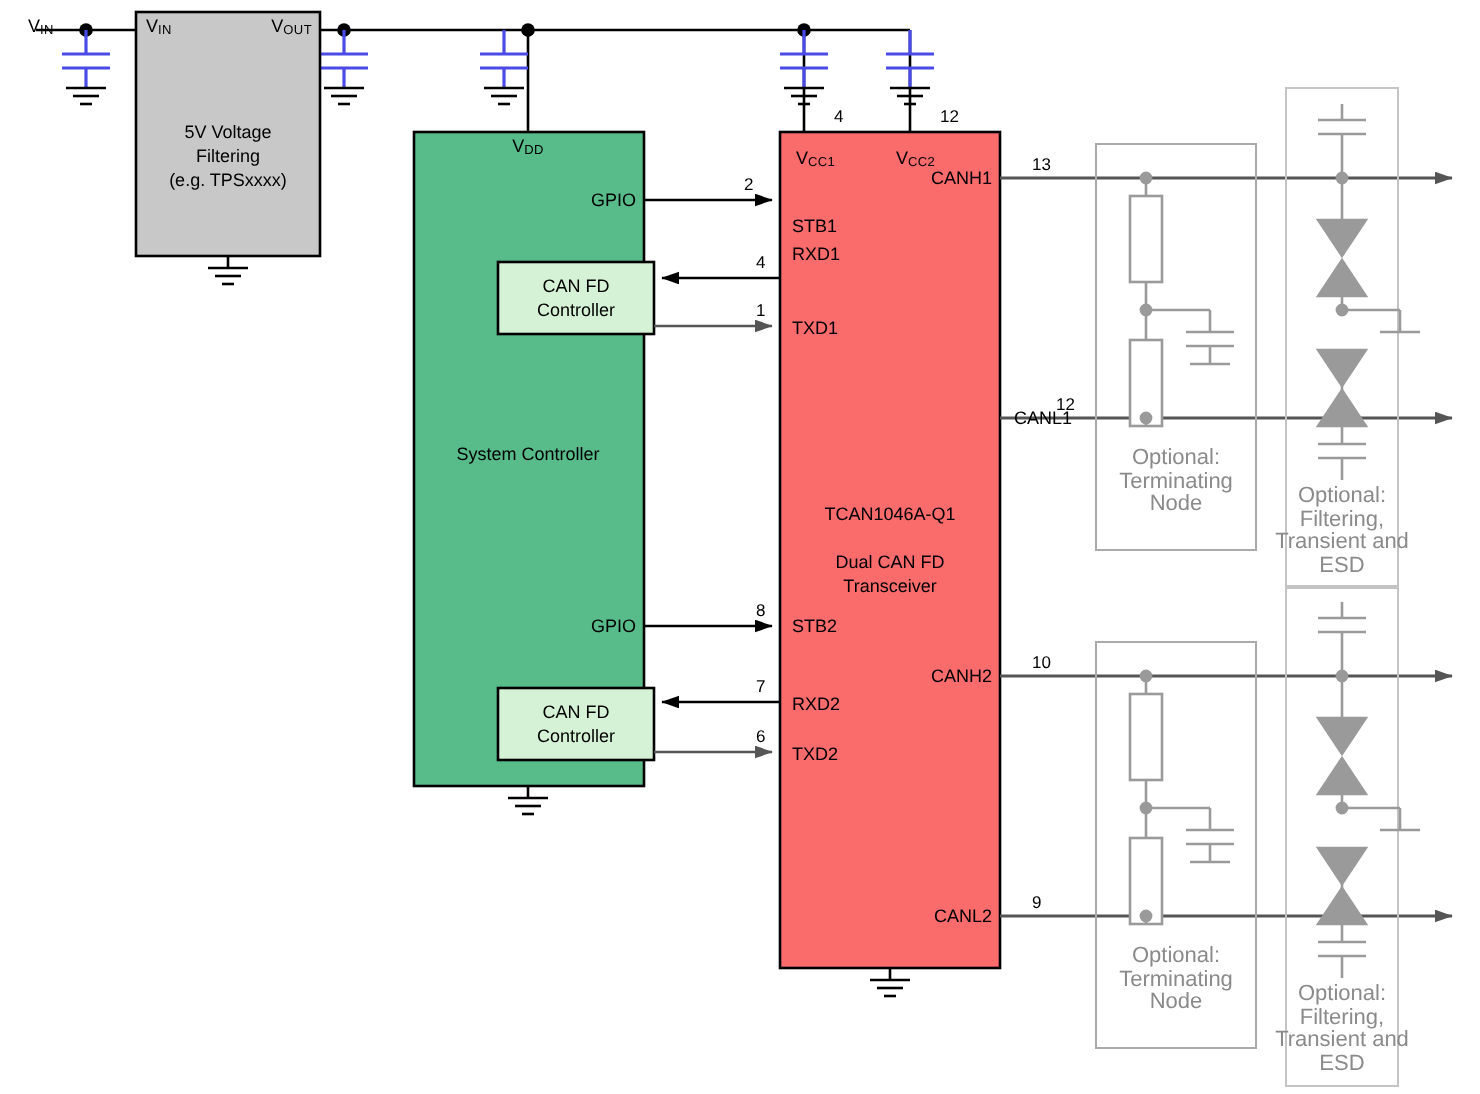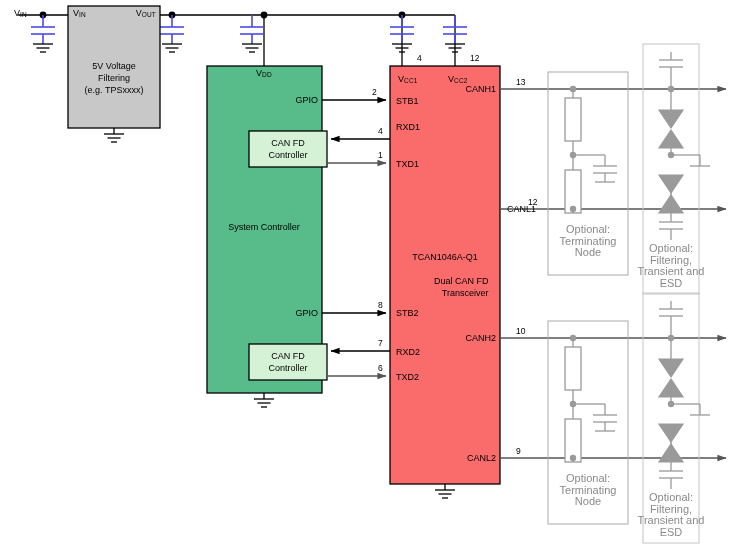--- a/index.html
+++ b/index.html
@@ -278,34 +278,34 @@
 <div class="lbl c" style="left:264px;top:68px;"><span>V</span><span class="sub">DD</span></div>
 <div class="blk-txt" style="left:264px;top:221px;width:115px;"><span>System Controller</span></div>
 <div class="blk-txt" style="left:288px;top:137px;width:78px;"><span>CAN FD</span><br><span>Controller</span></div>
 <div class="blk-txt" style="left:288px;top:350px;width:78px;"><span>CAN FD</span><br><span>Controller</span></div>
 <div class="lbl r" style="left:318px;top:95px;"><span>GPIO</span></div>
 <div class="lbl r" style="left:318px;top:308px;"><span>GPIO</span></div>
 
 <div class="lbl" style="left:398px;top:74px;"><span>V</span><span class="sub">CC1</span></div>
 <div class="lbl" style="left:448px;top:74px;"><span>V</span><span class="sub">CC2</span></div>
 
-<div class="lbl" style="left:396px;top:96px;text-align:center;"><span>STB1</span></div>
+<div class="lbl" style="left:396px;top:108px;text-align:center;"><span>STB1</span></div>
 <div class="lbl" style="left:396px;top:122px;"><span>RXD1</span></div>
 <div class="lbl" style="left:396px;top:159px;"><span>TXD1</span></div>
 <div class="lbl" style="left:396px;top:308px;"><span>STB2</span></div>
 <div class="lbl" style="left:396px;top:347px;"><span>RXD2</span></div>
 <div class="lbl" style="left:396px;top:372px;"><span>TXD2</span></div>
 
 <div class="lbl r" style="left:496px;top:84px;"><span>CANH1</span></div>
 <div class="lbl r" style="left:496px;top:204px;margin-left:40px;"><span>CANL1</span></div>
 <div class="lbl r" style="left:496px;top:333px;padding-left:48px;"><span>CANH2</span></div>
 <div class="lbl r" style="left:496px;top:453px;"><span>CANL2</span></div>
 
 <div class="blk-txt" style="left:445px;top:251px;width:98px;"><span>TCAN1046A-Q1</span></div>
-<div class="blk-txt" style="left:445px;top:275px;width:87px;text-align:right;"><span>Dual CAN FD</span><br><span>Transceiver</span></div>
+<div class="blk-txt" style="left:445px;top:275px;width:87px;"><span>Dual CAN FD</span><br><span>Transceiver</span></div>
 
 <div class="pin" style="left:417px;top:53px;"><span>4</span></div>
 <div class="pin" style="left:470px;top:53px;"><span>12</span></div>
 <div class="pin" style="left:372px;top:87px;"><span>2</span></div>
 <div class="pin" style="left:378px;top:126px;"><span>4</span></div>
 <div class="pin" style="left:378px;top:150px;"><span>1</span></div>
 <div class="pin" style="left:378px;top:300px;"><span>8</span></div>
 <div class="pin" style="left:378px;top:338px;"><span>7</span></div>
 <div class="pin" style="left:378px;top:363px;"><span>6</span></div>
 <div class="pin" style="left:516px;top:77px;"><span>13</span></div>

